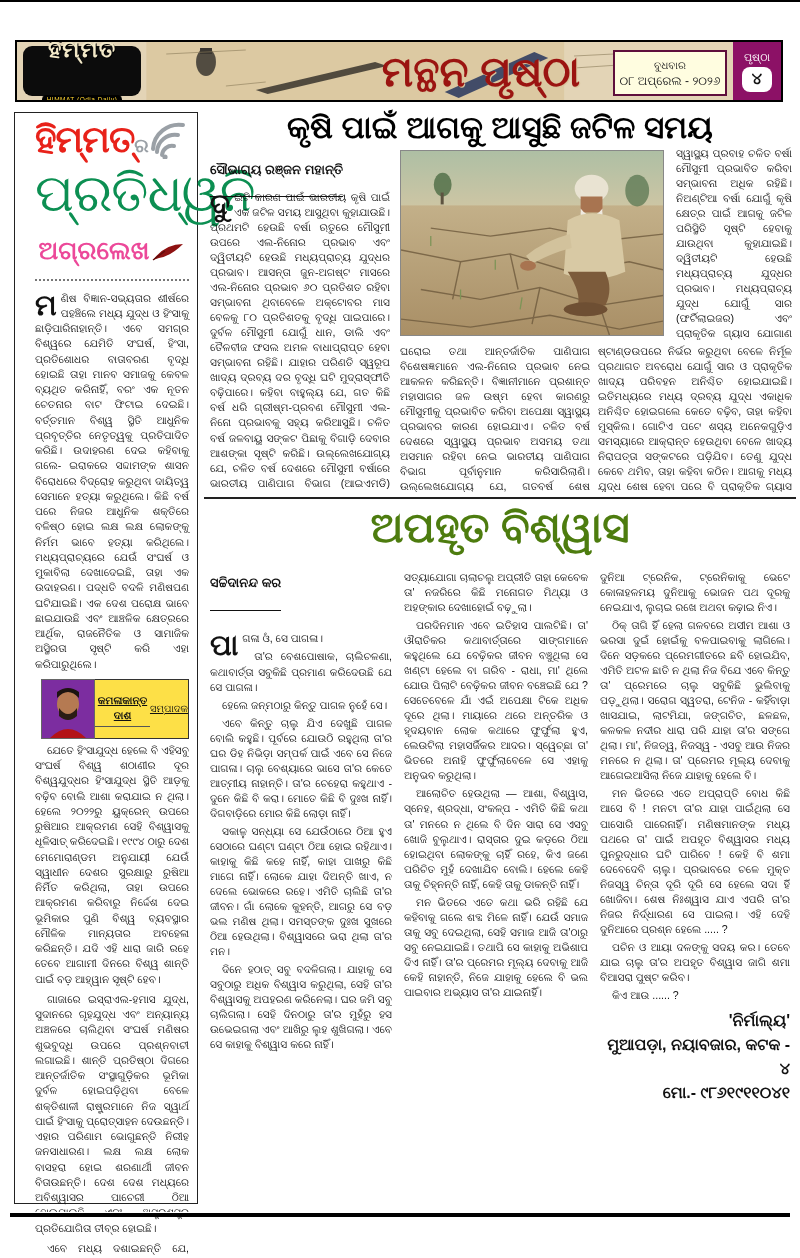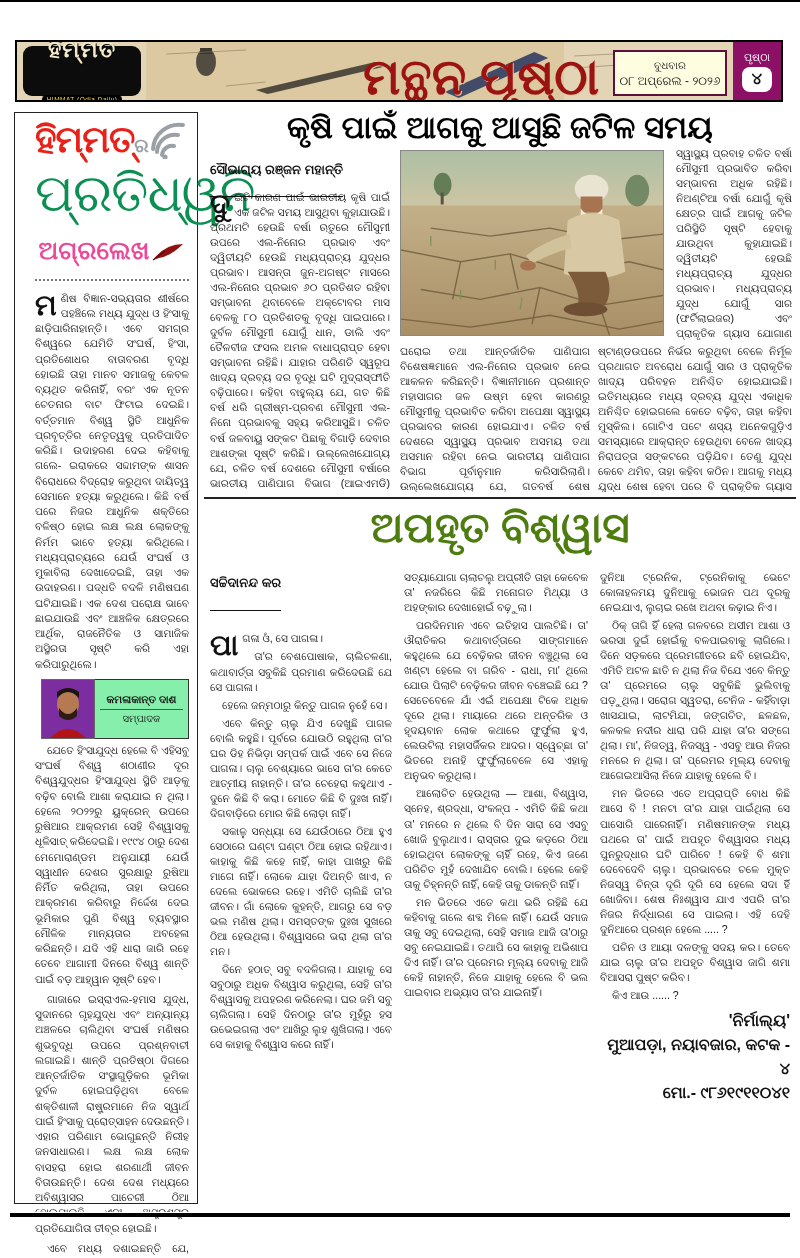--- a/index.html
+++ b/index.html
@@ -14,21 +14,21 @@
   
   .banner{left:15px;top:40px;width:768px;height:62px;border:2px solid #000;box-sizing:border-box;
           background:linear-gradient(90deg,#e6d8bf 0%,#dfcfae 35%,#e9dcc4 60%,#efe6d2 100%);overflow:hidden;}
   .banner svg.bg{position:absolute;left:0;top:0;width:100%;height:100%;}
   .logo-box{position:absolute;left:6px;top:4px;width:118px;height:50px;background:#0c0c0c;border-radius:9px;
             display:flex;flex-direction:column;align-items:center;justify-content:center;gap:32px;}
   .logo-main{color:#f3e9c8;font-size:23px;font-weight:bold;line-height:1;letter-spacing:1px;
              text-shadow:1px 1px 0 #000;}
   .logo-sub{margin-top:2px;font-size:6.5px;color:#ffd633;background:#000;padding:1px 5px;border-radius:6px;letter-spacing:.5px;}
   .banner-title{position:absolute;left:300px;right:136px;top:3px;text-align:center;
-                font-size:50px;font-weight:bold;color:#9b1411;line-height:1.3;
+                font-size:42px;font-weight:bold;color:#9b1411;line-height:1.3;
                 text-shadow:1px 1px 0 #d8c59e;}
   .date-box{position:absolute;right:54px;top:8px;width:110px;height:42px;background:#fffde0;
             border:2px solid #5f0f3c;border-radius:0;display:flex;flex-direction:column;
             align-items:center;justify-content:center;}
   .date-day{font-size:10.5px;color:#222;}
   .date-full{font-size:12px;color:#222;margin-top:2px;}
   .page-box{position:absolute;right:0;top:0;width:48px;height:100%;background:#8c1166;
             display:flex;flex-direction:column;align-items:center;justify-content:center;}
   .page-word{color:#fff;font-size:11px;margin-bottom:3px;}
   .page-num{background:#fff;border-radius:8px;width:30px;height:25px;display:flex;align-items:center;
@@ -44,22 +44,22 @@
   .brand-line2{font-size:52px;font-weight:normal;color:#0c8f52;line-height:1.15;letter-spacing:-1px;margin-top:4px;}
   .ed-kicker{margin-top:12px;text-align:center;font-size:25px;font-weight:bold;color:#ec4899;position:relative;}
   .ed-kicker svg{vertical-align:middle;margin-left:2px;}
   .dotted{border-top:2px dotted #777;margin:13px 0 10px 0;height:0;}
   .ed-body{font-size:10.6px;line-height:1.44;text-align:justify;}
   .ed-body p{margin:0 0 5px 0;text-indent:12px;}
   .ed-body p.first{text-indent:0;}
   .dropcap{float:left;font-size:29px;font-weight:bold;line-height:.85;padding:2px 4px 0 0;}
   .author-card{float:right;width:148px;margin:2px 0 4px 6px;display:flex;align-items:stretch;}
   .author-photo{width:52px;height:58px;flex:0 0 52px;border:1px solid #666;}
-  .author-meta{flex:1;border:1.5px solid #333;border-left:none;display:flex;flex-direction:column;
-               align-items:center;justify-content:center;background:#86efac;}
+  .author-meta{flex:1;border:1.5px solid #333;border-left:none;display:flex;flex-direction:row;
+               align-items:center;justify-content:center;background:#fde047;text-decoration:underline;}
   .author-name{font-size:10.5px;font-weight:bold;text-align:center;padding:2px 1px;border-bottom:1px solid #555;width:88%;}
   .author-role{font-size:10px;text-align:center;padding:2px 0;}
 
   
   .a1{left:204px;top:110px;width:592px;height:390px;}
   .a1-headline{position:absolute;left:0;right:0;top:0;text-align:center;font-size:31px;font-weight:bold;
                color:#000;letter-spacing:0;}
   .byline{font-size:13px;font-weight:bold;border-bottom:1.5px solid #111;display:inline-block;padding-bottom:18px;}
   .a1 .byline{position:absolute;left:6px;top:52px;}
   .newscol{font-size:10.6px;line-height:1.42;text-align:justify;overflow:hidden;}

